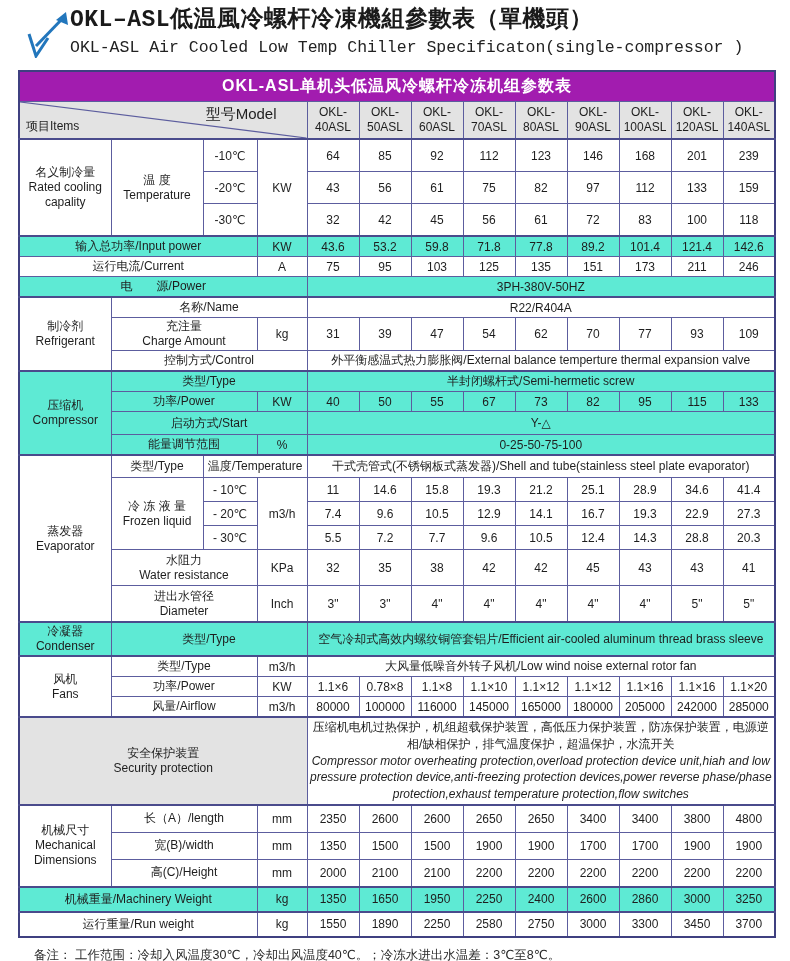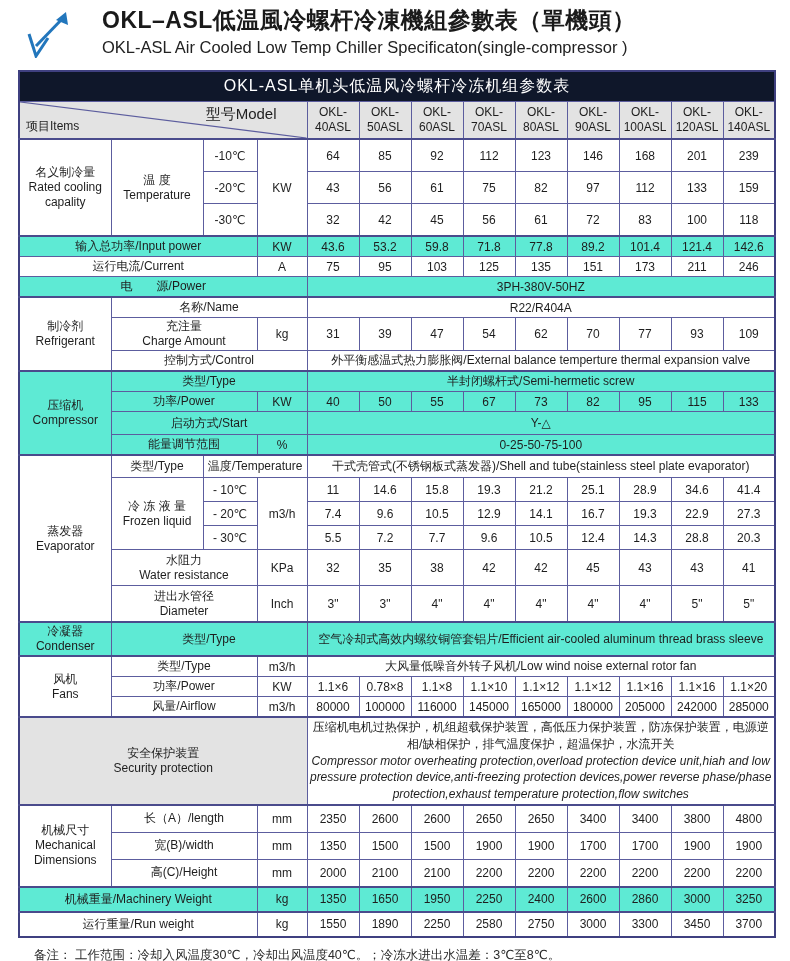--- a/index.html
+++ b/index.html
@@ -1,30 +1,30 @@
 <!DOCTYPE html>
 <html><head>
 <meta charset="utf-8">
 <style>
   html,body{margin:0;padding:0;background:#ffffff;width:790px;
     font-family:"Liberation Sans","DejaVu Sans",sans-serif;color:#222;}
   .page{position:relative;width:790px;min-height:961px;}
   
-  .hdr{position:relative;padding:6px 0 4px 102px;height:58px;}
+  .hdr{position:relative;padding:6px 0 4px 70px;height:58px;font-family:Liberation Mono, monospace;}
   .logo{position:absolute;left:26px;top:8px;}
   .title-zh{font-size:23px;font-weight:bold;color:#1a1a1a;letter-spacing:0.5px;line-height:1.25;}
   .title-en{font-size:16.5px;color:#222;margin-top:3px;}
   
   table.spec{border-collapse:collapse;table-layout:fixed;width:754px;margin:2px 0 0 18px;
     font-size:12px;color:#1e1e1e;}
   table.spec td{border:1px solid #5c5d9e;text-align:center;vertical-align:middle;
     padding:1px 1px;overflow:hidden;}
   table.spec{border:2px solid #3f4080;}
   tr.sec td{border-top:2px solid #4a4b8c;}
-  .banner td{background:#0f172a;color:#ffffff;font-weight:normal;font-size:16px;height:27px;letter-spacing:1px;}
+  .banner td{background:#a21caf;color:#ffffff;font-weight:bold;font-size:16px;height:27px;letter-spacing:1px;}
   .head td{background:#e3e3e3;height:34px;line-height:1.25;}
   .shade td{background:#5eead4;}
   td.shadecell{background:#e3e3e3;}
   .two{line-height:1.25;}
   .h30 td{height:29px;} .h18 td{height:16px;} .h28 td{height:27px;}
   .h21 td{height:20px;} .h20 td{height:19px;} .h22 td{height:21px;}
   .h34 td{height:33px;} .h25 td{height:24px;} .hW td{height:21px;}
   td.corner{position:relative;background:#e3e3e3;padding:0;}
   td.corner .items{position:absolute;left:6px;bottom:4px;font-size:12px;}
   td.corner .model{position:absolute;right:30px;top:3px;font-size:15px;}

